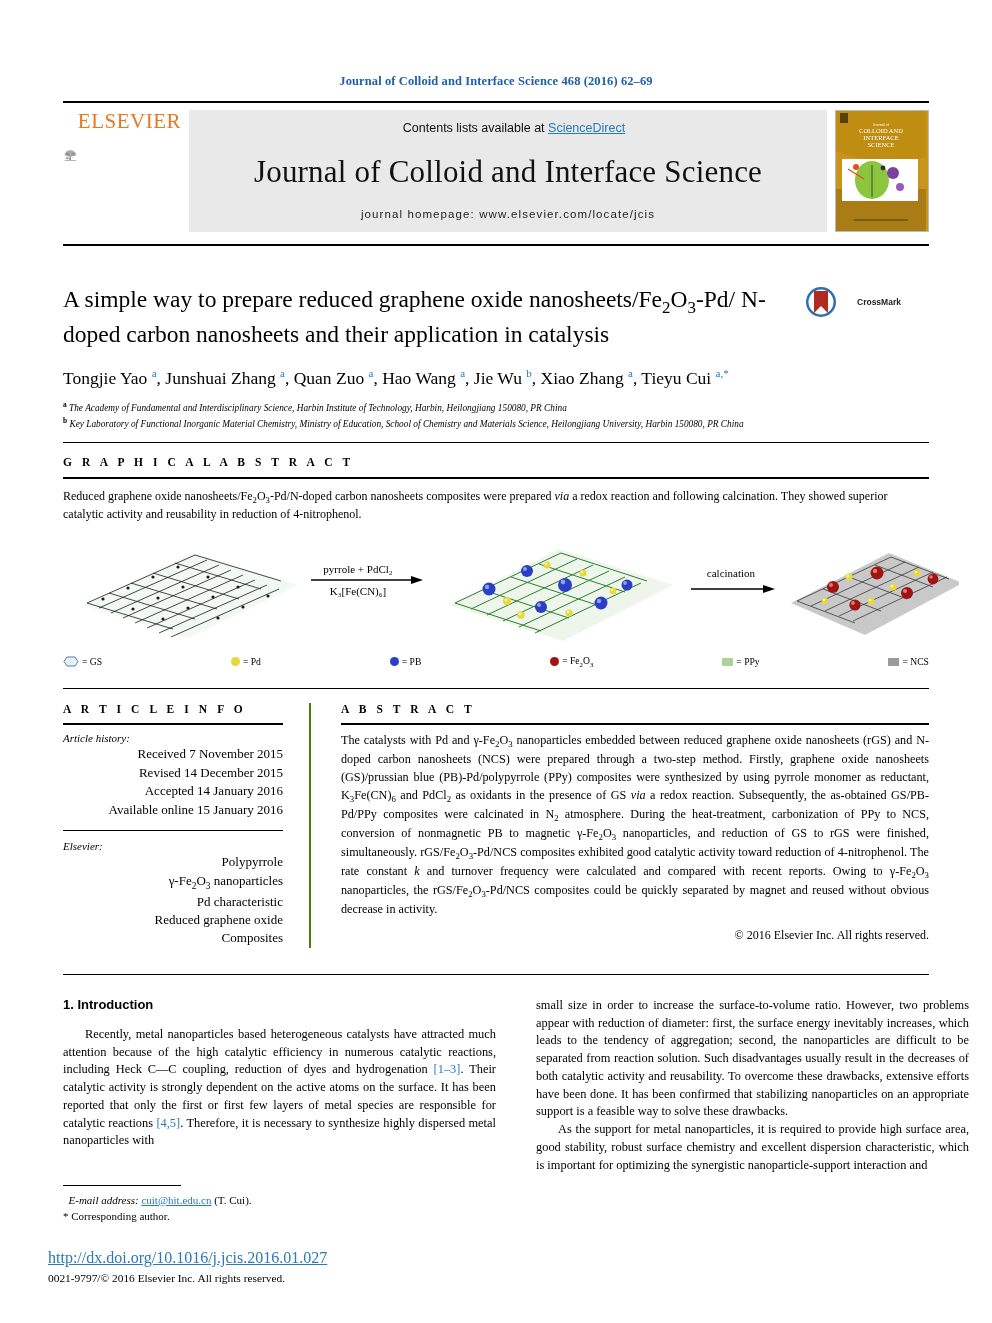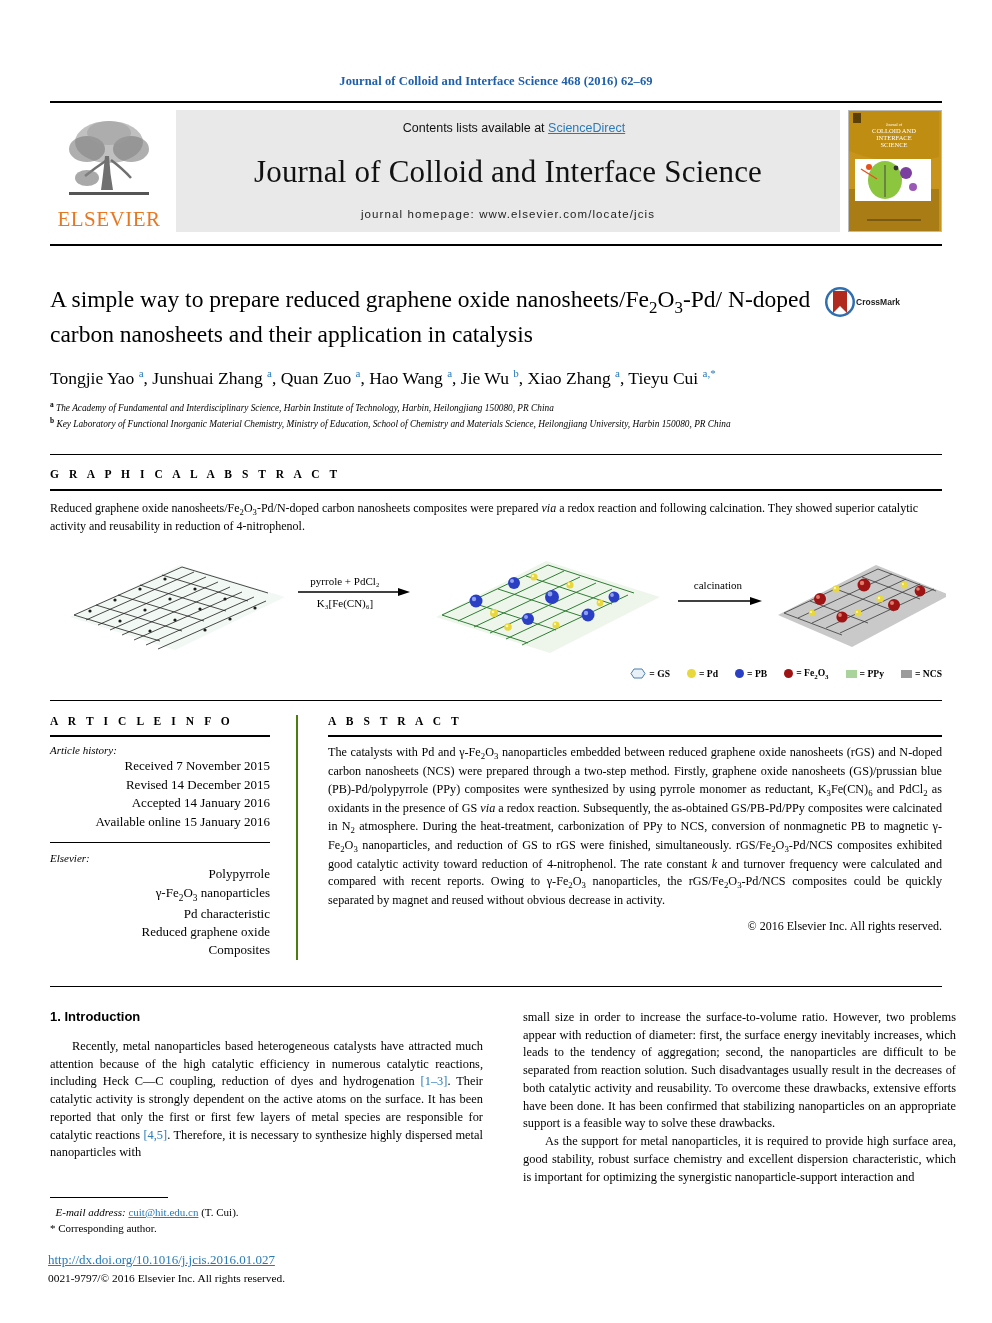--- a/index.html
+++ b/index.html
@@ -13,21 +13,21 @@
     font-family: "Liberation Serif", serif;
     color: #000;
     position: relative;
     overflow: hidden;
   }
   .page {
     position: relative;
     width: 992px;
     height: 1323px;
     box-sizing: border-box;
-    padding: 0 50px;
+    padding: 0 63px;
   }
 
   
   .running-head {
     text-align: center;
     color: #1f5fa9;
     font-family: "Liberation Serif", serif;
     font-weight: bold;
     font-size: 12.5px;
     letter-spacing: .1px;
@@ -43,22 +43,22 @@
   .masthead {
     display: flex;
     align-items: stretch;
     height: 122px;
     margin-top: 7px;
   }
   .elsevier-logo {
     width: 118px;
     flex: 0 0 118px;
     display: flex;
-    flex-direction: column;
-    align-items: center;
+    flex-direction: row;
+    align-items: flex-start;
     justify-content: flex-end;
     padding-bottom: 2px;
   }
   .tree-svg { display:block; }
   .elsevier-word {
     font-family: "Liberation Serif", serif;
     color: #E87722;
     font-size: 21px;
     letter-spacing: .5px;
     line-height: 1;
@@ -114,26 +114,26 @@
   .paper-title {
     font-family: "Liberation Serif", serif;
     font-size: 23.5px;
     line-height: 1.30;
     color: #000;
     margin: 0;
     font-weight: normal;
   }
   .crossmark {
     position: absolute;
-    right: 14px;
+    right: 20px;
     top: 2px;
     width: 104px;
     display: flex;
     align-items: center;
-    gap: 0;
+    gap: 20px;
   }
   .crossmark-label {
     font-family: "Liberation Sans", sans-serif;
     font-size: 8.5px;
     font-weight: bold;
     color: #222;
   }
 
   .authors {
     font-family: "Liberation Serif", serif;
@@ -162,46 +162,46 @@
   }
 
   
   .sec-head {
     font-family: "Liberation Serif", serif;
     font-weight: bold;
     font-size: 11.5px;
     letter-spacing: 3.6px;
     color: #000;
   }
-  .ga-block { margin-top: 22px; }
+  .ga-block { margin-top: 10px; }
   .ga-rule-top { border-top: 1.1px solid #000; padding-top: 13px; }
   .ga-rule-under {
     border-top: 2.2px solid #000;
     margin-top: 9px;
   }
   .ga-text {
     font-size: 12px;
     line-height: 1.42;
     margin-top: 9px;
     text-align: left;
   }
 
   
   .ga-figure {
     margin-top: 12px;
     height: 118px;
     position: relative;
   }
   .ga-legend {
     display: flex;
-    justify-content: flex-end;
+    justify-content: space-between;
     align-items: center;
     gap: 17px;
     font-size: 9.6px;
-    font-weight: bold;
+    font-weight: normal;
     font-family: "Liberation Serif", serif;
     margin-top: 2px;
   }
   .legend-item { display: flex; align-items: center; gap: 3px; }
   .dot { width: 9px; height: 9px; border-radius: 50%; display:inline-block; }
   .sq  { width: 11px; height: 8px; display:inline-block; }
 
   
   .info-abs {
     margin-top: 20px;
@@ -294,21 +294,21 @@
   .link { color: #2a7ab9; }
 
   .doi-block {
     position: absolute;
     left: 48px;
     bottom: 36px;
     width: 433px;
   }
   .doi-line {
     color: #2a7ab9;
-    font-size: 13px;
+    font-size: 16px;
     line-height: 1.5;
   }
   .issn-line {
     font-size: 11.4px;
     line-height: 1.5;
   }
   sub { font-size: .72em; }
 </style>
 </head>
 <body>

